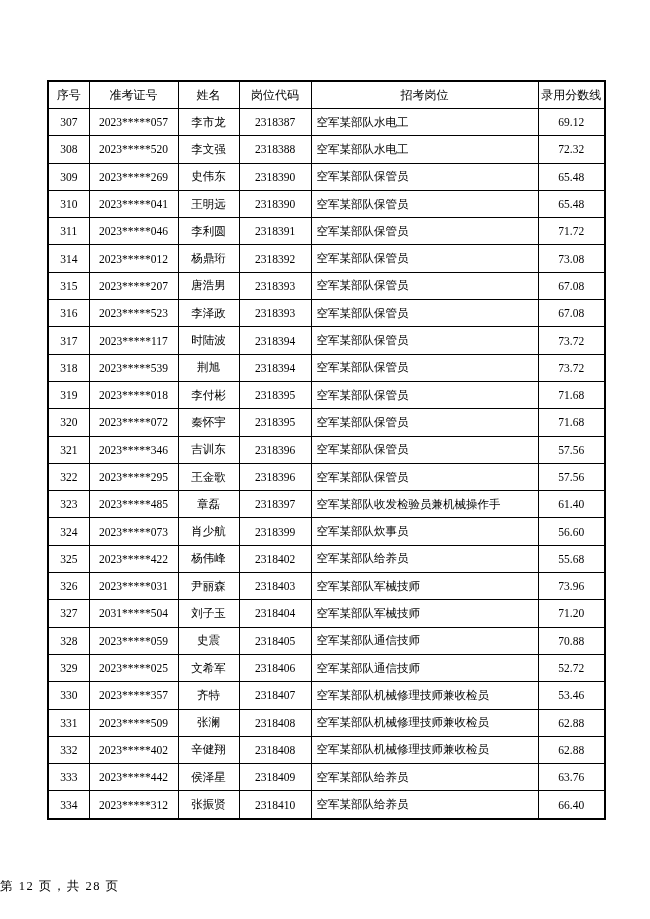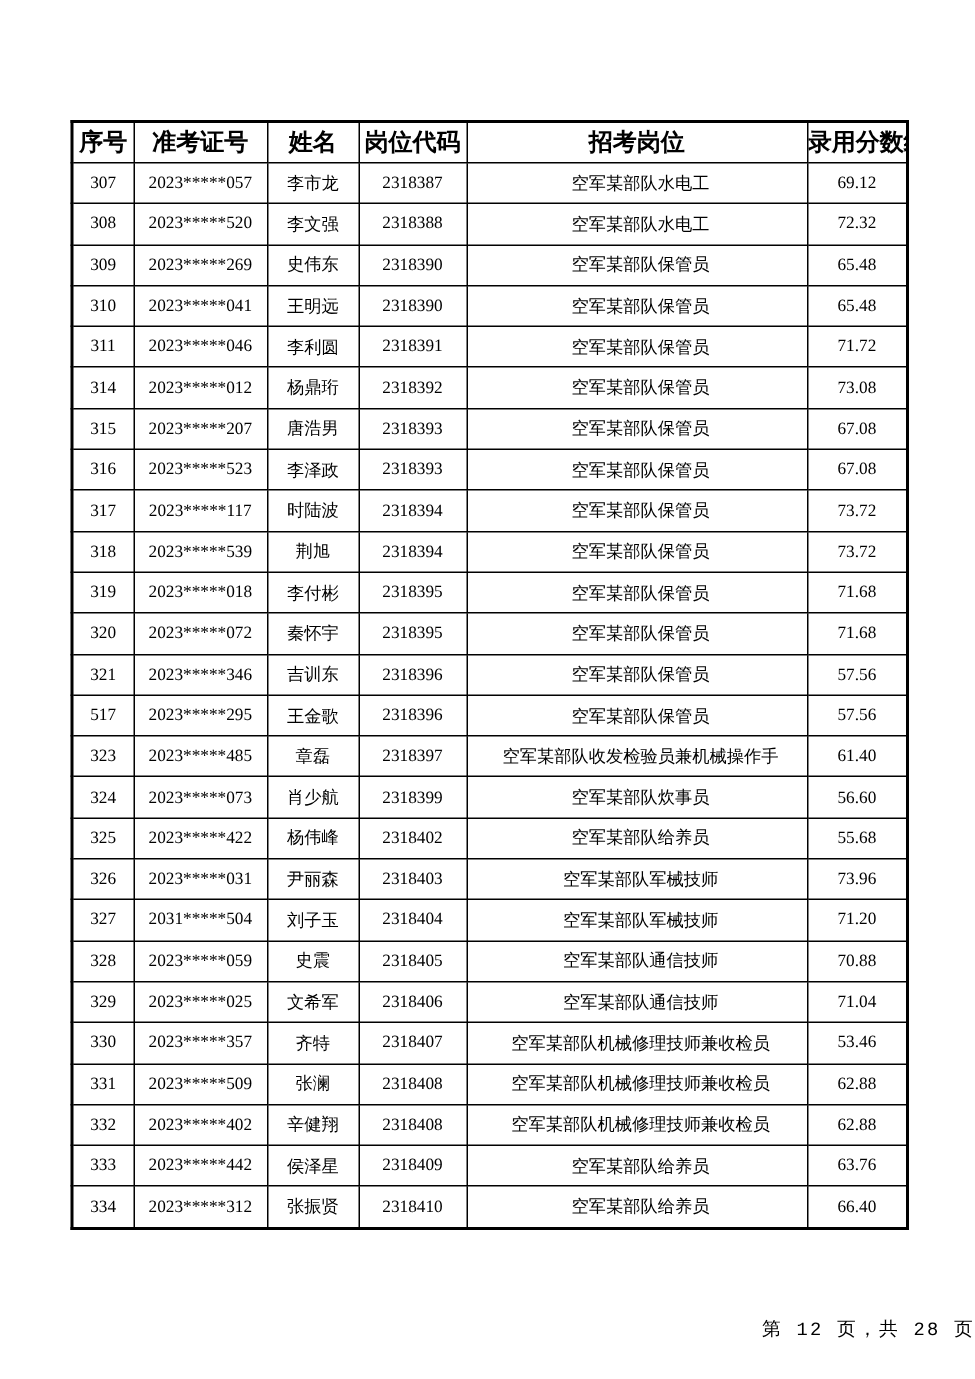--- a/index.html
+++ b/index.html
@@ -23,37 +23,36 @@
     border: 1px solid #000000;
     text-align: center;
     vertical-align: middle;
     padding: 0;
     overflow: hidden;
     white-space: nowrap;
     font-size: 11.5px;
   }
   .doc-table thead th {
     height: 26px;
-    font-weight: bold;
-    font-size: 16px;
+    font-weight: normal;
+    font-size: 12px;
     margin-top: 23px;
   }
   .doc-table tbody td { height: 26.3px; }
   .doc-table tbody td.job {
-    text-align: center;
+    text-align: left;
     padding-left: 5px;
   }
   .page-footer {
     position: absolute;
     top: 878px; left: 0;
     width: 100%;
-    text-align: right;
+    text-align: left;
     font-size: 12.5px;
     letter-spacing: 1.5px;
-    font-family: Liberation Mono, monospace;
   }
 </style>
 </head>
 <body>
 
 <div>
 
   <table class="doc-table">
     <colgroup>
       <col style="width:41px">
@@ -172,21 +171,21 @@
         </tr>
         <tr>
           <td>321</td>
           <td>2023*****346</td>
           <td>吉训东</td>
           <td>2318396</td>
           <td class="job">空军某部队保管员</td>
           <td>57.56</td>
         </tr>
         <tr>
-          <td>517</td>
+          <td>322</td>
           <td>2023*****295</td>
           <td>王金歌</td>
           <td>2318396</td>
           <td class="job">空军某部队保管员</td>
           <td>57.56</td>
         </tr>
         <tr>
           <td>323</td>
           <td>2023*****485</td>
           <td>章磊</td>
@@ -233,21 +232,21 @@
           <td>2318405</td>
           <td class="job">空军某部队通信技师</td>
           <td>70.88</td>
         </tr>
         <tr>
           <td>329</td>
           <td>2023*****025</td>
           <td>文希军</td>
           <td>2318406</td>
           <td class="job">空军某部队通信技师</td>
-          <td>71.04</td>
+          <td>52.72</td>
         </tr>
         <tr>
           <td>330</td>
           <td>2023*****357</td>
           <td>齐特</td>
           <td>2318407</td>
           <td class="job">空军某部队机械修理技师兼收检员</td>
           <td>53.46</td>
         </tr>
         <tr>

